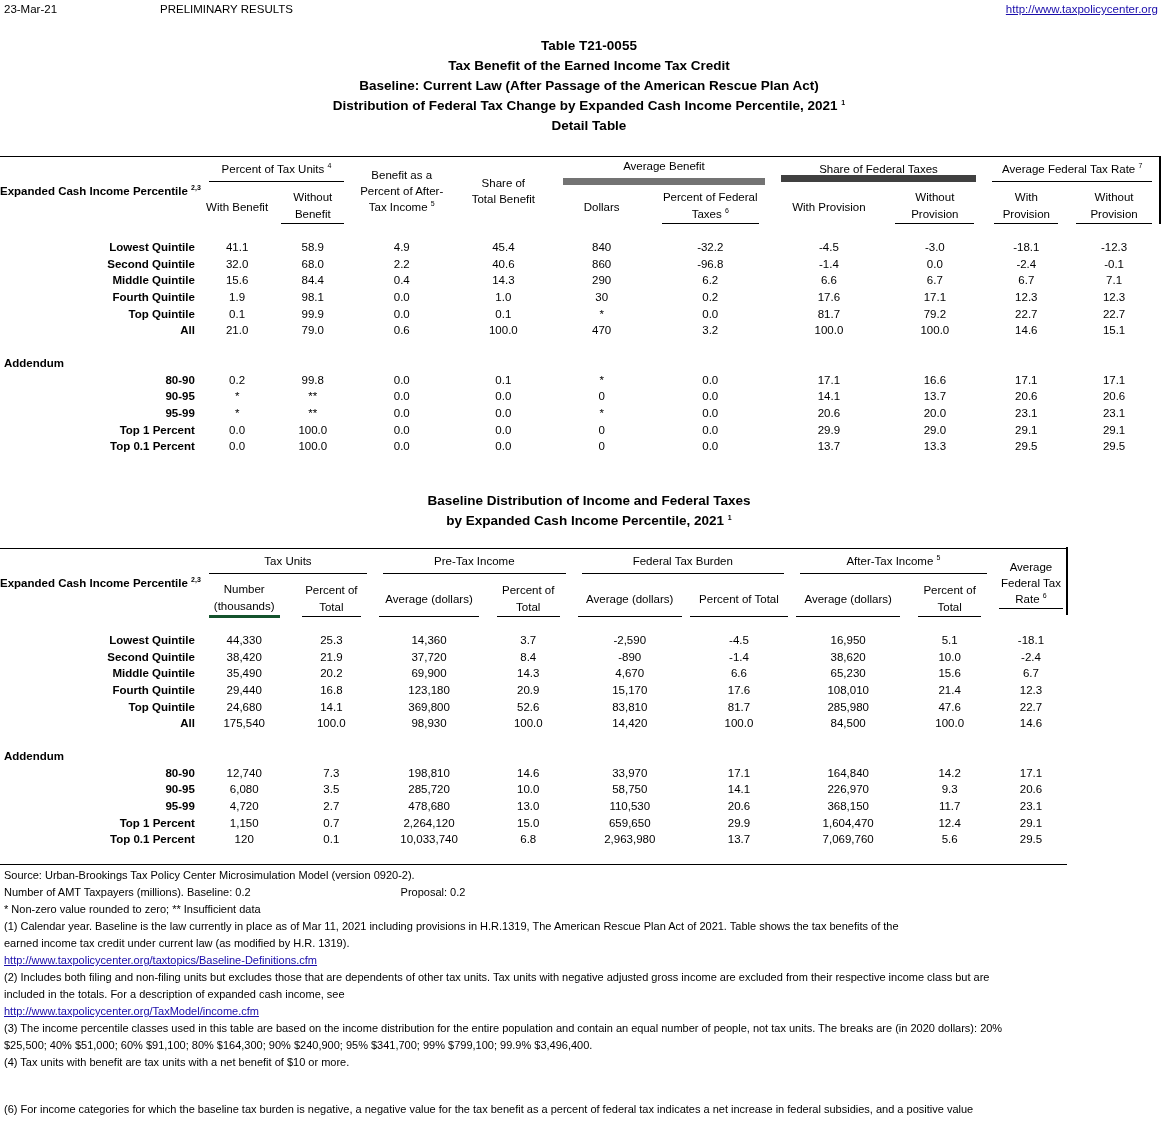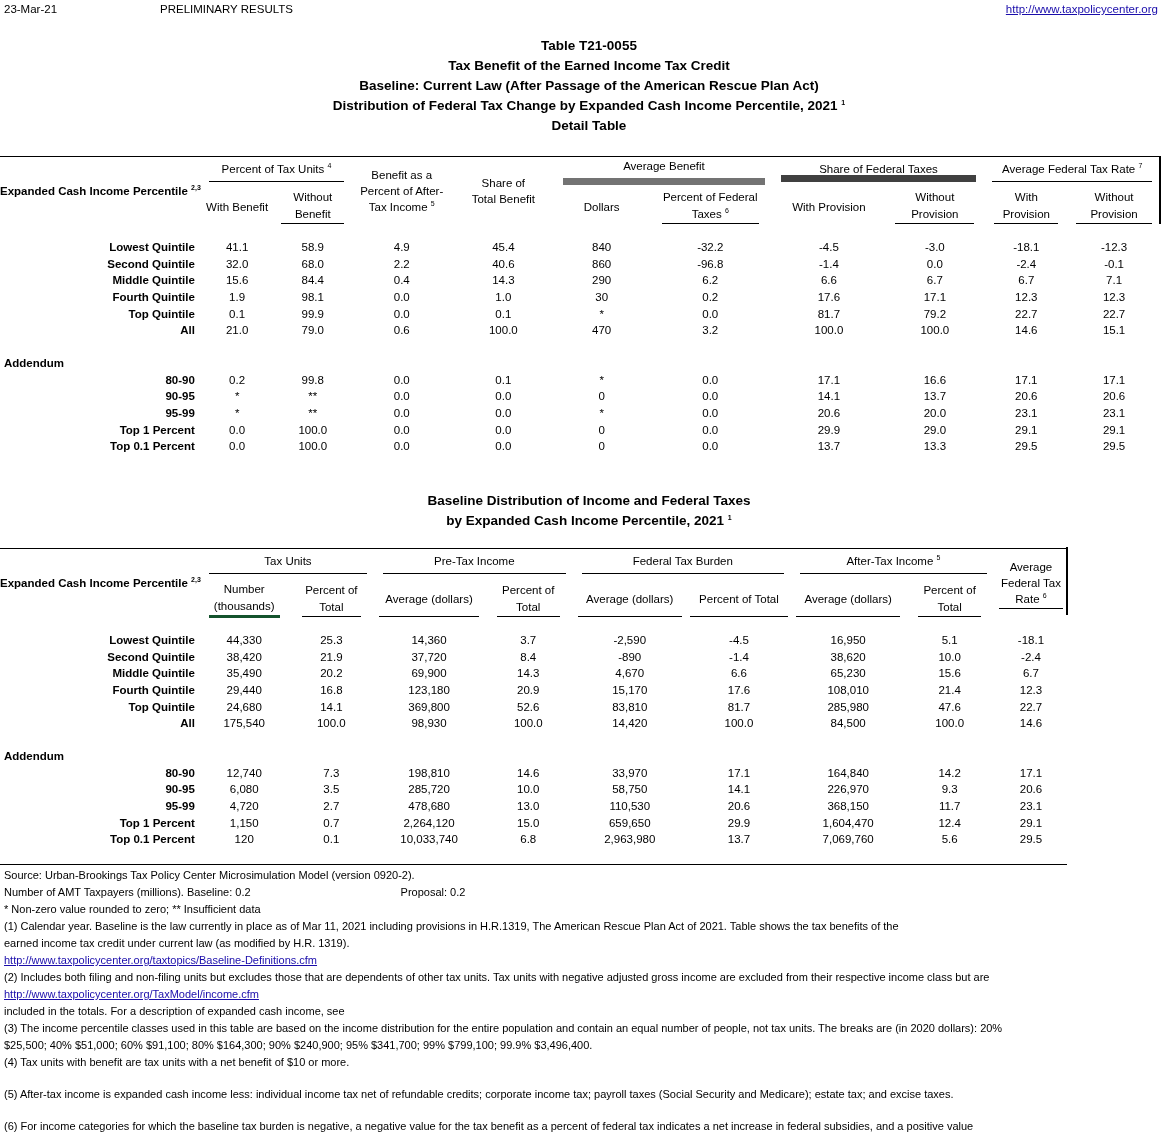--- a/index.html
+++ b/index.html
@@ -471,22 +471,21 @@
 <div style="position:absolute; left:0; top:864px; width:1067px; border-top:1px solid #000;"></div>
 
 <div class="foot" style="top:867px; width:1150px;">
   <div>Source: Urban-Brookings Tax Policy Center Microsimulation Model (version 0920-2).</div>
   <div><span>Number of AMT Taxpayers (millions).  Baseline: 0.2</span><span style="display:inline-block; width:150px;"></span><span>Proposal: 0.2</span></div>
   <div>* Non-zero value rounded to zero; ** Insufficient data</div>
   <div>(1) Calendar year. Baseline is the law currently in place as of Mar 11, 2021 including provisions in H.R.1319, The American Rescue Plan Act of 2021. Table shows the tax benefits of the</div>
   <div>earned income tax credit under current law (as modified by H.R. 1319).</div>
   <div><a>http://www.taxpolicycenter.org/taxtopics/Baseline-Definitions.cfm</a></div>
   <div>(2) Includes both filing and non-filing units but excludes those that are dependents of other tax units. Tax units with negative adjusted gross income are excluded from their respective income class but are</div>
+  <div>included in the totals. For a description of expanded cash income, see</div>
   <div><a>http://www.taxpolicycenter.org/TaxModel/income.cfm</a></div>
-  <div>included in the totals. For a description of expanded cash income, see</div>
   <div>(3) The income percentile classes used in this table are based on the income distribution for the entire population and contain an equal number of people, not tax units. The breaks are (in 2020 dollars): 20%</div>
   <div>$25,500; 40% $51,000; 60% $91,100; 80% $164,300; 90% $240,900; 95% $341,700; 99% $799,100; 99.9% $3,496,400.</div>
   <div>(4) Tax units with benefit are tax units with a net benefit of $10 or more.</div>
   <div style="height:15px;"></div>
-  <div>(5) After-tax income is expanded cash income less: individual income tax net of refundable credits; corporate income tax; payroll taxes (Social Security and Medicare); estate tax; and excise taxes.</div>
   <div style="height:15px;"></div>
   <div>(6) For income categories for which the baseline tax burden is negative, a negative value for the tax benefit as a percent of federal tax indicates a net increase in federal subsidies, and a positive value</div>
 </div>
 
 </body></html>

